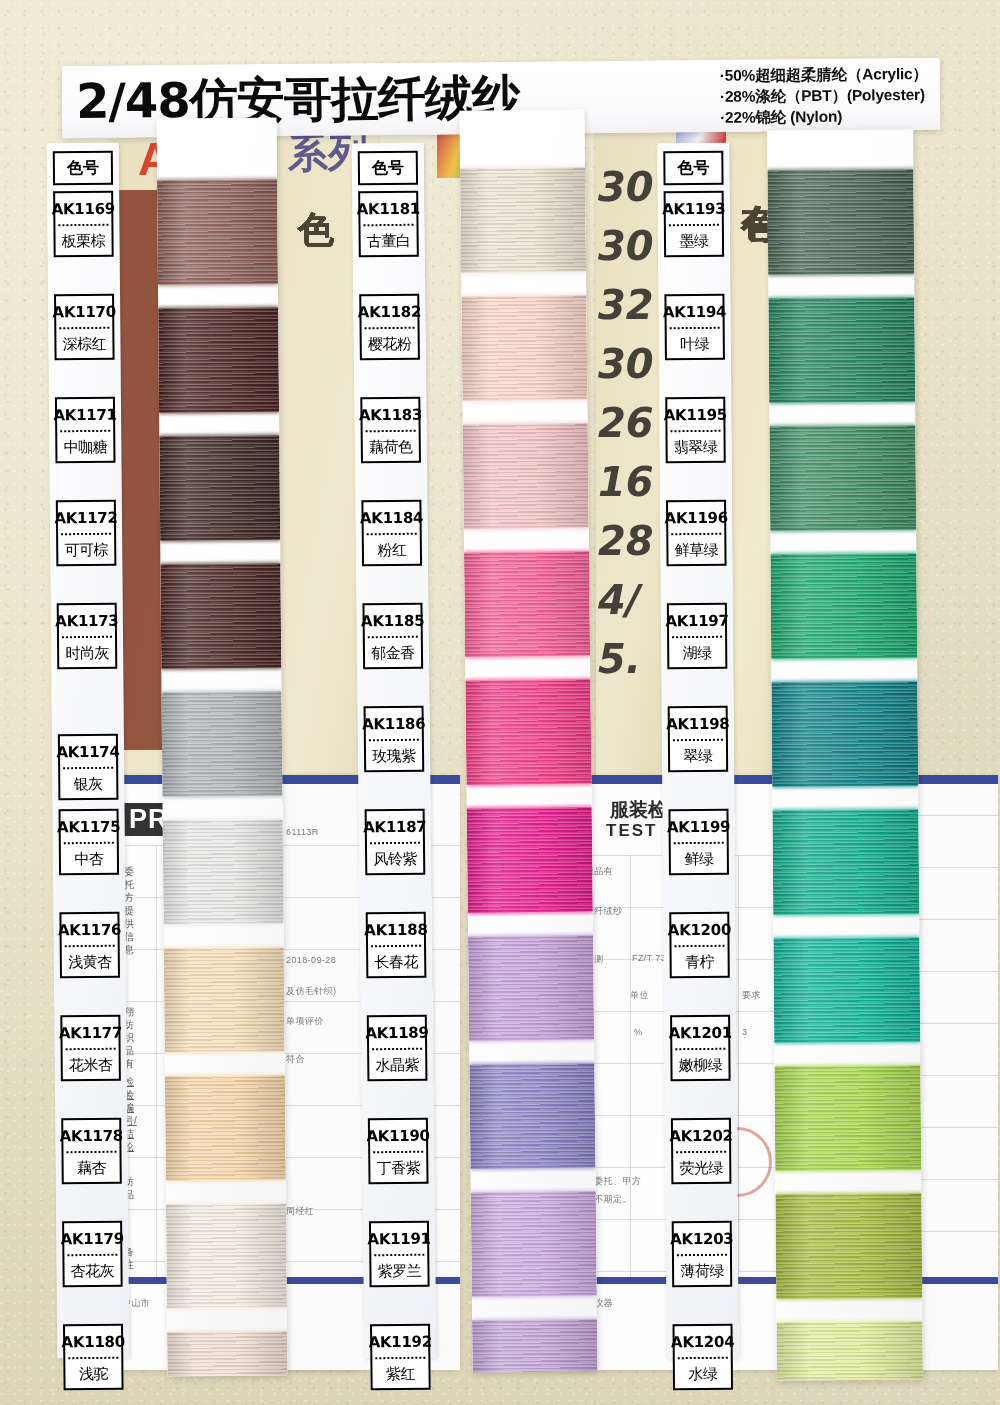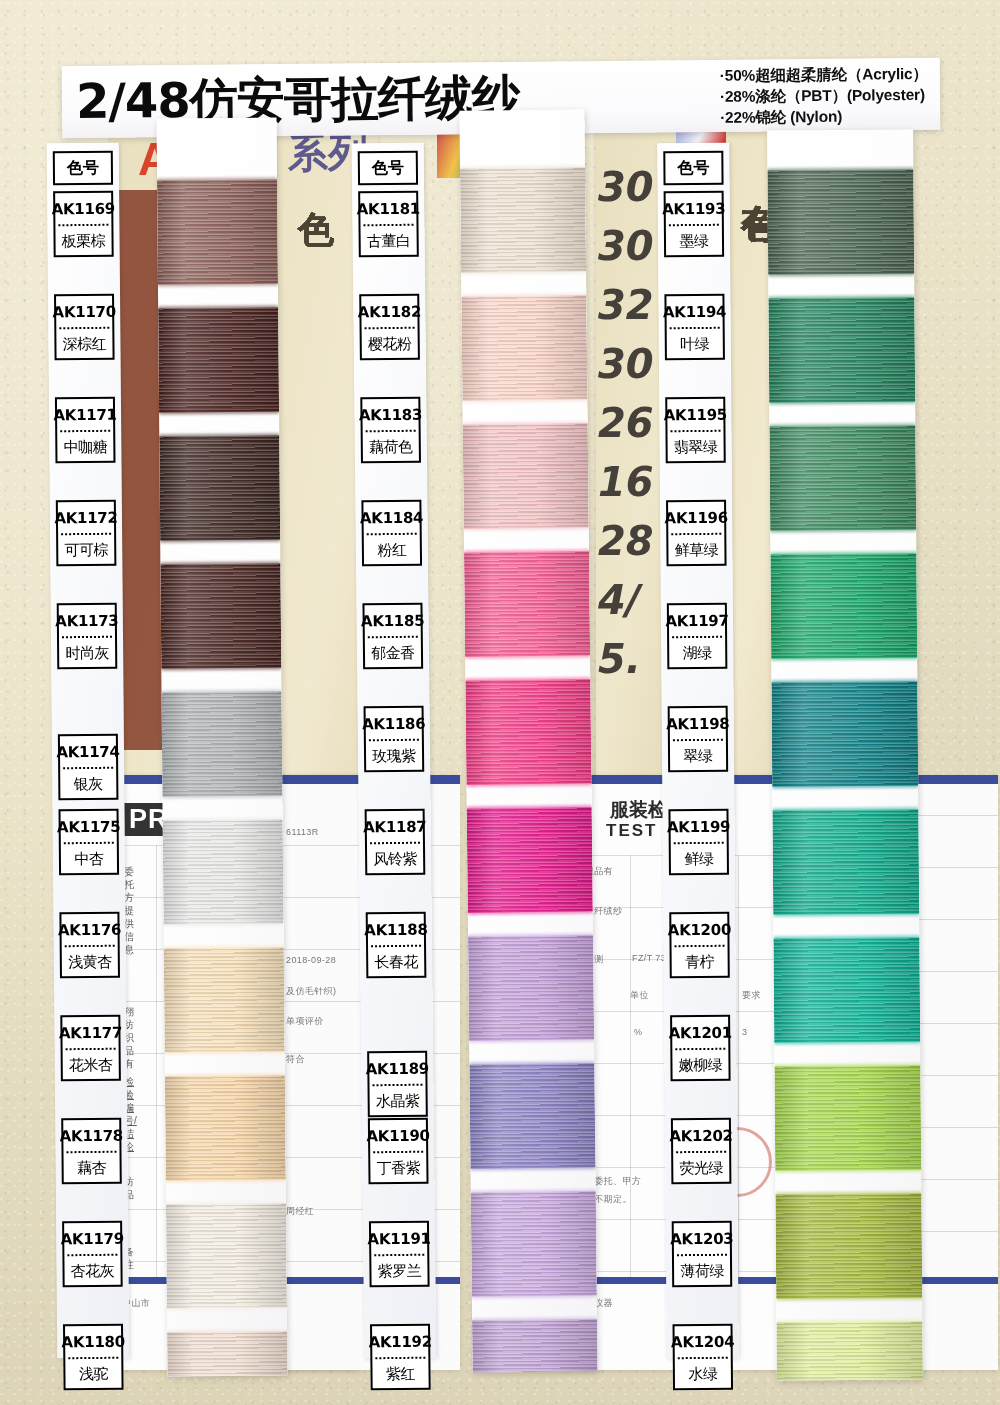--- a/index.html
+++ b/index.html
@@ -459,21 +459,21 @@
       <div class="labcell" style="top: 666px;">
         <div class="code">AK1187</div>
         <div class="dash"></div>
         <div class="name">风铃紫</div>
       </div>
       <div class="labcell" style="top: 769px;">
         <div class="code">AK1188</div>
         <div class="dash"></div>
         <div class="name">长春花</div>
       </div>
-      <div class="labcell" style="top: 872px; margin-top: 36px;">
+      <div class="labcell" style="top: 872px;">
         <div class="code">AK1189</div>
         <div class="dash"></div>
         <div class="name">水晶紫</div>
       </div>
       <div class="labcell" style="top: 975px;">
         <div class="code">AK1190</div>
         <div class="dash"></div>
         <div class="name">丁香紫</div>
       </div>
       <div class="labcell" style="top: 1078px;">

